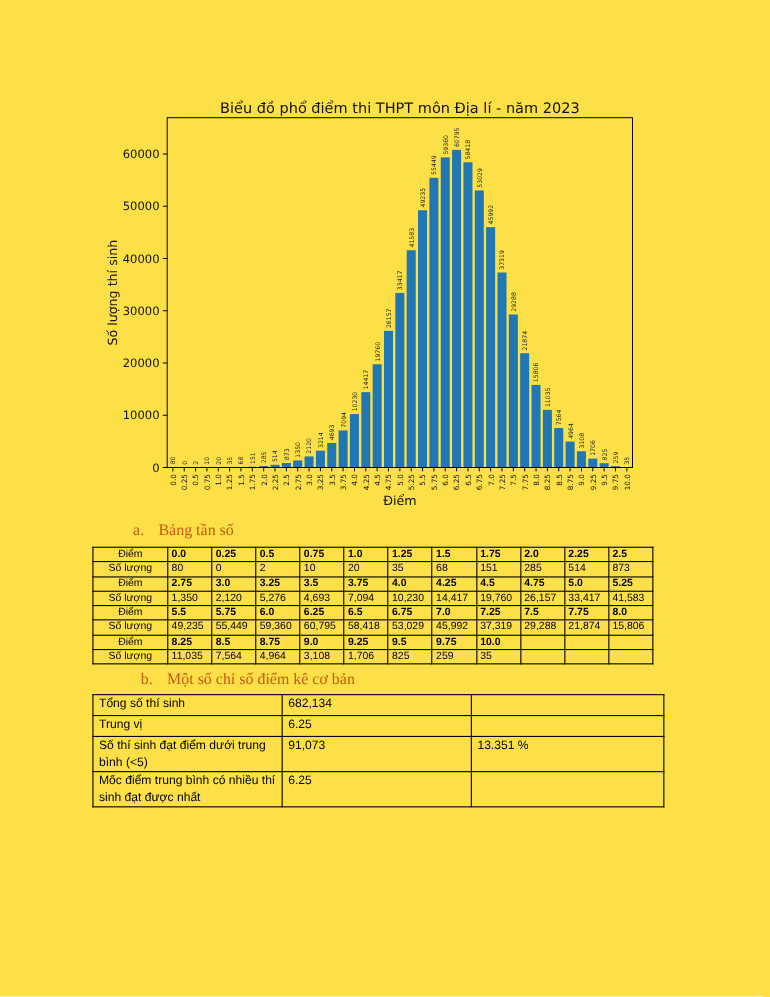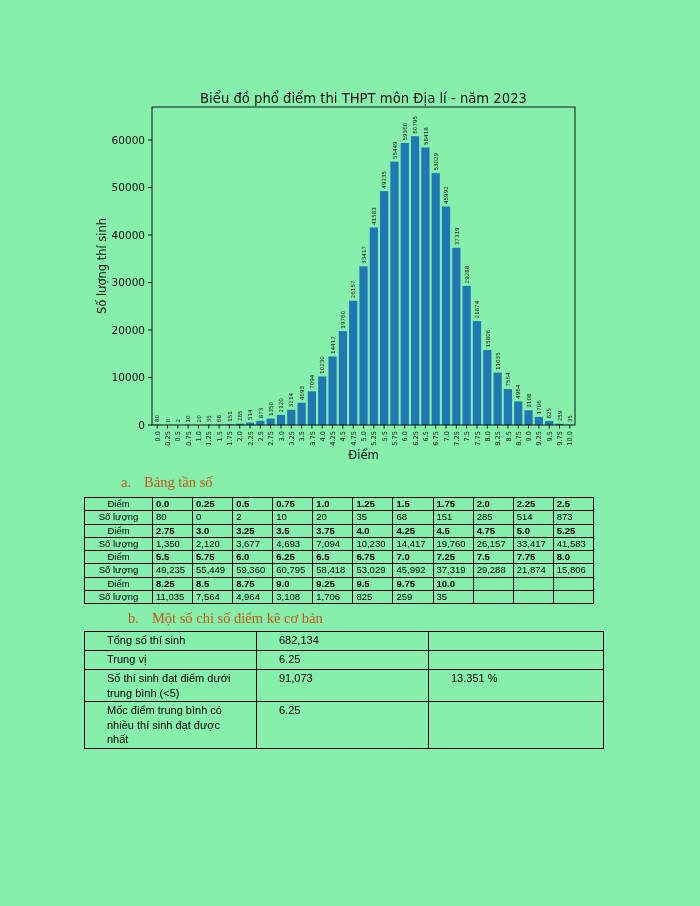--- a/index.html
+++ b/index.html
@@ -1,17 +1,17 @@
 <!DOCTYPE html>
 <html><head>
 <meta charset="utf-8">
 <style>
   html,body { margin:0; padding:0; background:#ffffff; }
   .page {
-    position:relative; width:700px; height:906px; background:#86efac;
+    position:relative; width:700px; height:906px; background:#fde047;
     font-family:"Liberation Sans", sans-serif; color:#000; overflow:hidden;
   }
   .figure { position:absolute; left:85px; top:88px; width:505px; height:380px; }
   .figure svg { font-family:"DejaVu Sans", sans-serif; }
 
   .section-heading {
     position:absolute; font-family:"Liberation Serif", serif;
     font-size:14.5px; color:#C45911; white-space:nowrap;
   }
   .section-heading .marker { display:inline-block; margin-right:13px; }
@@ -19,21 +19,21 @@
   table { border-collapse:collapse; table-layout:fixed; }
   td { border:1px solid #000; overflow:hidden; }
 
   .freq-table { position:absolute; left:84px; top:497px; width:510px; font-size:9.5px; }
   .freq-table td { padding:0 3px; height:12.3px; line-height:1.1; white-space:nowrap; }
   .freq-table td.rowlabel { text-align:center; padding:0 1px; }
   .freq-table tr.diem td:not(.rowlabel) { font-weight:bold; }
 
   .stats-table { position:absolute; left:84px; top:631px; width:519px; font-size:11px; }
   .stats-table tr { height:19px; }
-  .stats-table td { padding:1px 22px; line-height:14.5px; vertical-align:top; }
+  .stats-table td { padding:1px 5px; line-height:14.5px; vertical-align:top; }
   .stats-table td.value, .stats-table td.percent { text-align:left; }
 </style>
 </head>
 <body>
 
 <div class="page">
 
   <div class="figure">
     <svg id="chart-svg" width="505" height="380" viewBox="0 0 505 380">
         <text x="278.5" y="15" text-anchor="middle" font-size="13.2" fill="#111111">Biểu đồ phổ điểm thi THPT môn Địa lí - năm 2023</text>
@@ -268,21 +268,21 @@
           <td>4.25</td>
           <td>4.5</td>
           <td>4.75</td>
           <td>5.0</td>
           <td>5.25</td>
         </tr>
         <tr class="soluong">
           <td class="rowlabel">Số lượng</td>
           <td>1,350</td>
           <td>2,120</td>
-          <td>3,677</td>
+          <td>5,276</td>
           <td>4,693</td>
           <td>7,094</td>
           <td>10,230</td>
           <td>14,417</td>
           <td>19,760</td>
           <td>26,157</td>
           <td>33,417</td>
           <td>41,583</td>
         </tr>
         <tr class="diem">

